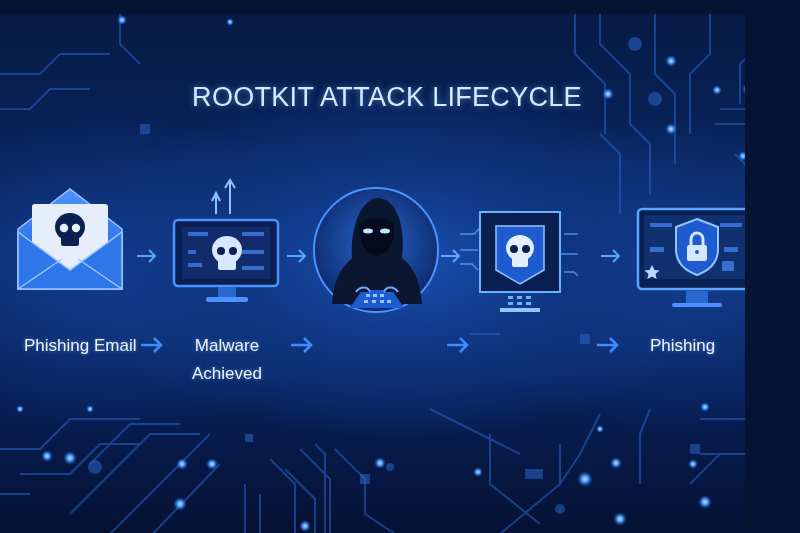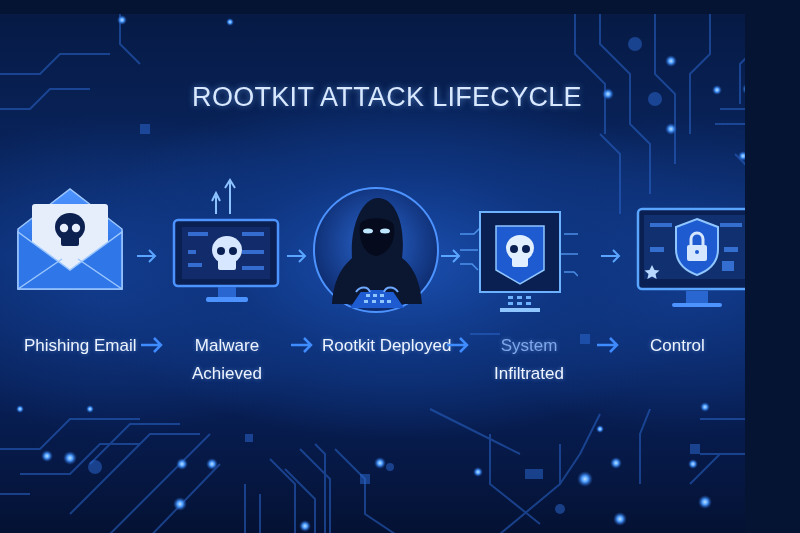--- a/index.html
+++ b/index.html
@@ -248,30 +248,23 @@
       <path d="M1 8 H19 M13 2 L19 8 L13 14" stroke="#5aa5ff" stroke-width="2" fill="none"></path>
     </svg>
 
   <div class="label" style="left:24px;top:318px;">
     <span>Phishing Email</span>
   </div>
   <div class="label" style="left:192px;top:318px;">
     <span class="l2">Malware</span>
     <span class="l2">Achieved</span>
   </div>
-  <div class="label" style="left:322px;top:318px;">
-    <span>Rootkit Deployed</span>
+  <div class="label" style="left:650px;top:318px;">
+    <span class="l2">Phishing</span>
   </div>
-  <div class="label dim" style="left:494px;top:318px;">
-    <span class="l2">System</span>
-    <span class="l2" style="color:#eef4ff">Infiltrated</span>
-  </div>
-  <div class="label" style="left:650px;top:318px;">
-    <span class="l2">Control</span>
-  </div>
 
   <svg class="arrow" style="left:140px;top:322px;width:24px;height:18px" viewBox="0 0 24 18">
       <path d="M1 9 H21 M14 2 L21 9 L14 16" stroke="#3f8cff" stroke-width="2.5" fill="none"></path>
     </svg>
   <svg class="arrow" style="left:290px;top:322px;width:24px;height:18px" viewBox="0 0 24 18">
       <path d="M1 9 H21 M14 2 L21 9 L14 16" stroke="#3f8cff" stroke-width="2.5" fill="none"></path>
     </svg>
   <svg class="arrow" style="left:446px;top:322px;width:24px;height:18px" viewBox="0 0 24 18">
       <path d="M1 9 H21 M14 2 L21 9 L14 16" stroke="#3f8cff" stroke-width="2.5" fill="none"></path>
     </svg>

